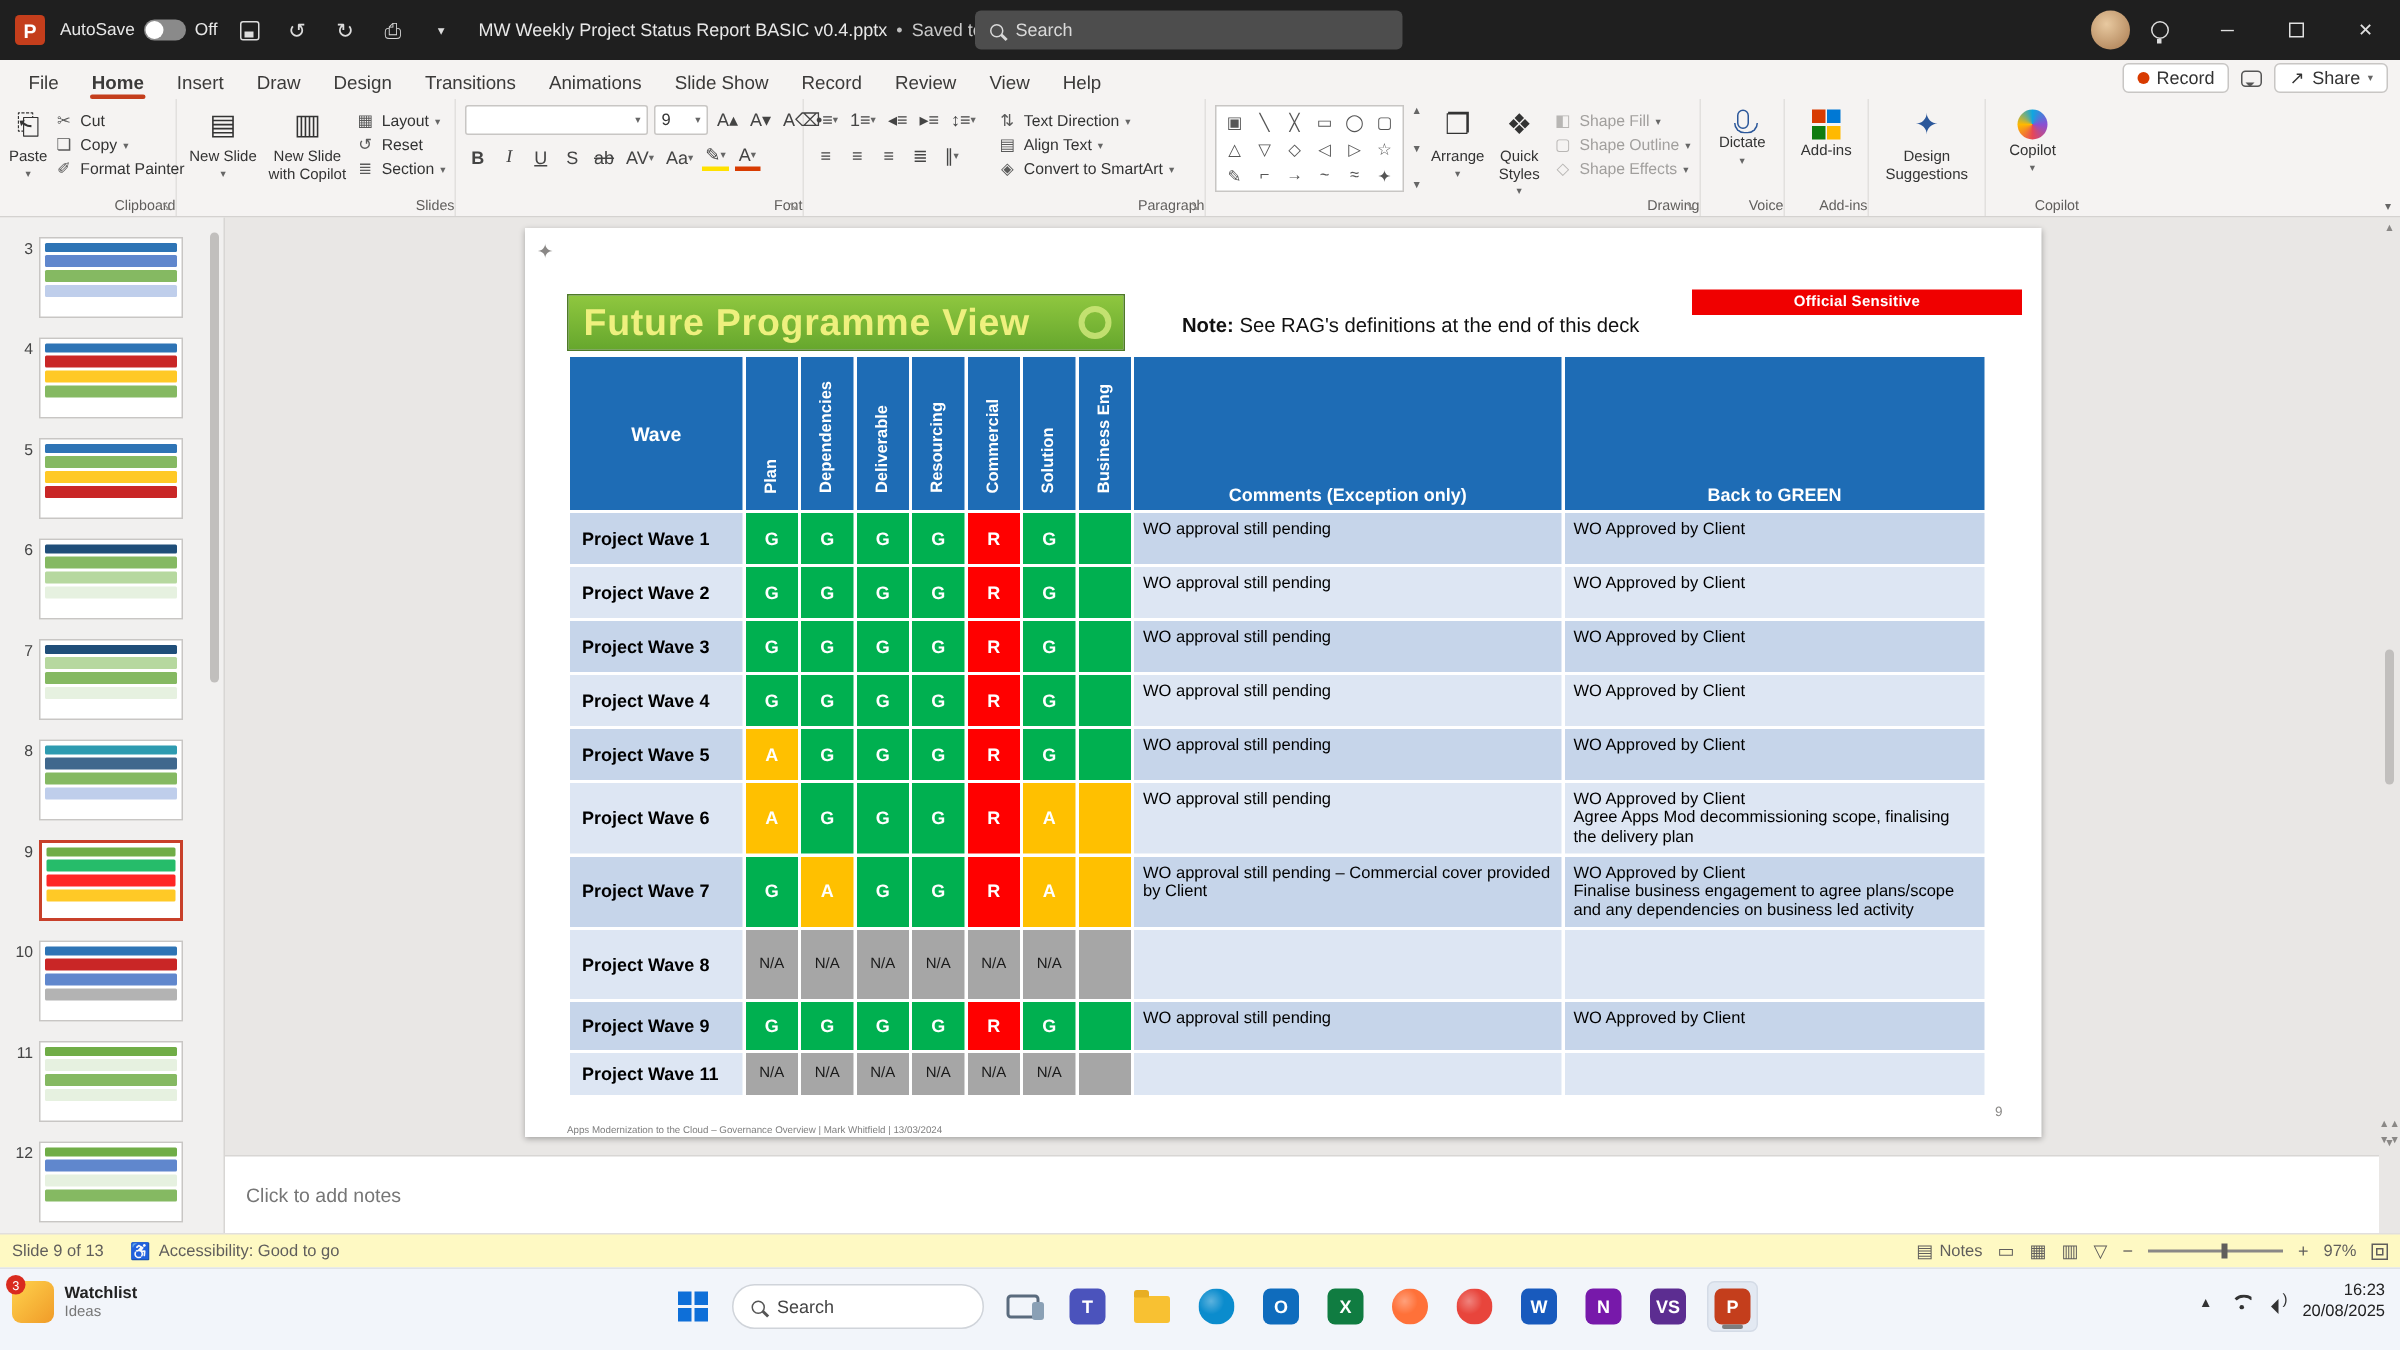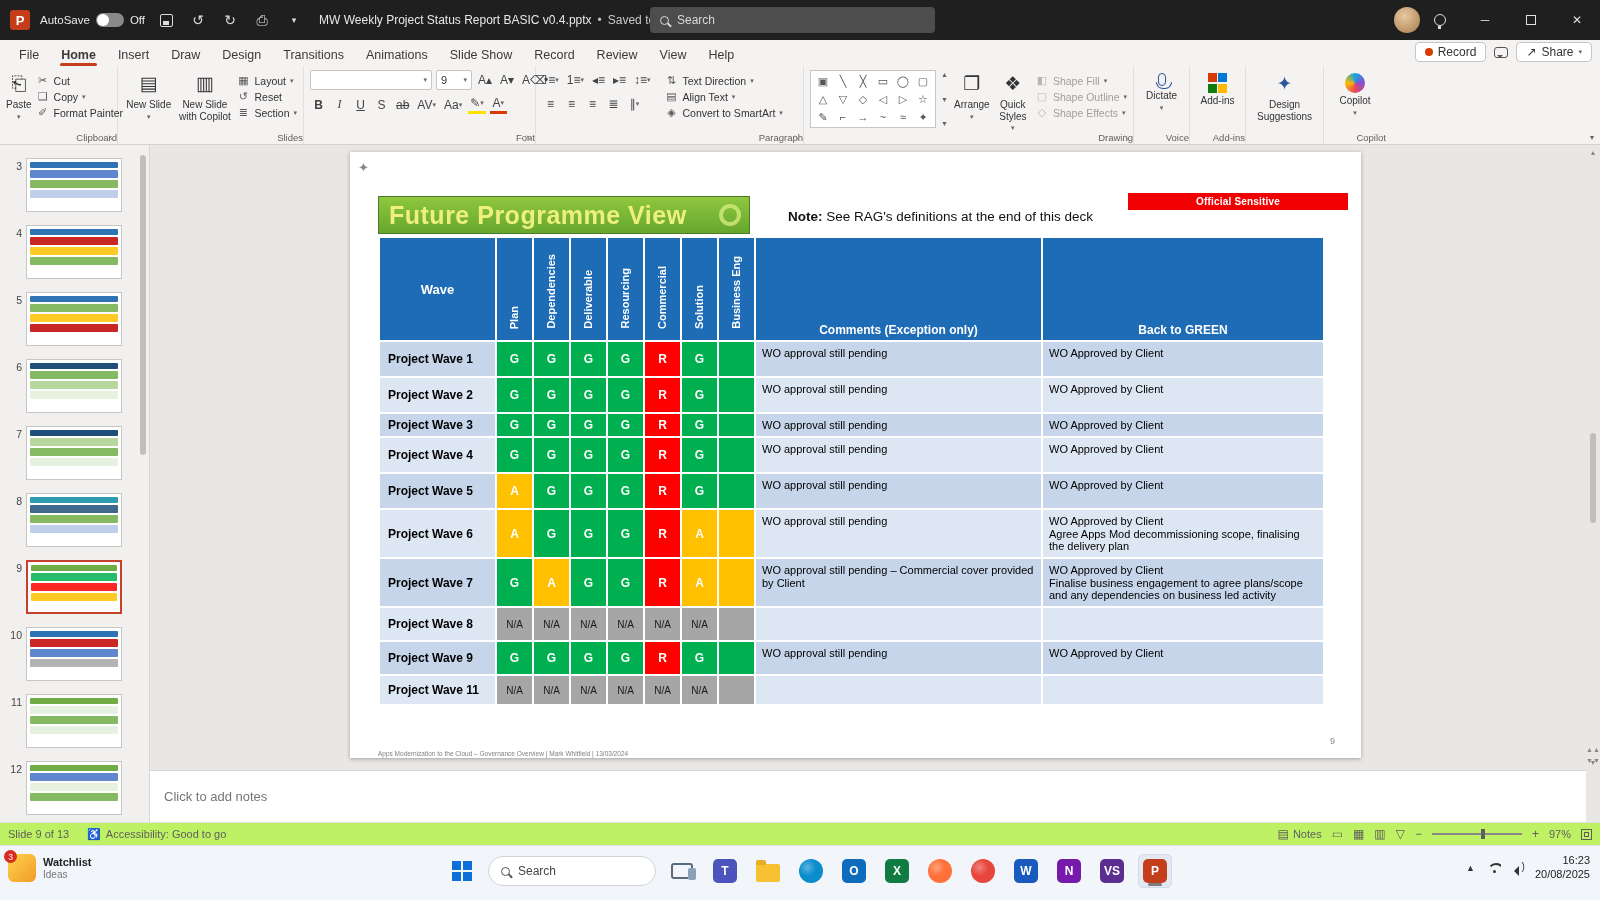--- a/index.html
+++ b/index.html
@@ -104,21 +104,21 @@
   .slide-pagenum{position:absolute;left:980px;top:584px;font-size:9px;color:#8a8886;}
 
   
   .notes{position:absolute;left:150px;right:14px;bottom:0;height:52px;background:#fff;border-top:1px solid #d8d6d4;display:flex;align-items:center;padding-left:14px;color:#767676;font-size:13px;}
   .vscroll{position:absolute;right:1px;top:4px;bottom:56px;width:12px;}
   .vscroll .arr{position:absolute;left:0;width:12px;font-size:7px;color:#8a8886;text-align:center;}
   .vscroll .thumbv{position:absolute;left:3px;top:46%;width:6px;height:90px;background:#c1bfbd;border-radius:3px;}
   .navbtns{position:absolute;right:0px;bottom:58px;width:14px;display:flex;flex-direction:column;gap:4px;align-items:center;font-size:7px;color:#8a8886;}
 
   
-  .statusbar{position:absolute;left:0;right:0;bottom:55px;height:23px;background:#bef264;border-top:1px solid #e1dfdd;display:flex;align-items:center;font-size:11px;color:#605e5c;padding:0 8px;}
+  .statusbar{position:absolute;left:0;right:0;bottom:55px;height:23px;background:#fef9c3;border-top:1px solid #e1dfdd;display:flex;align-items:center;font-size:11px;color:#605e5c;padding:0 8px;}
   .sb-left{display:flex;align-items:center;gap:18px;}
   .sb-right{margin-left:auto;display:flex;align-items:center;gap:10px;}
   .viewic{font-size:12px;color:#605e5c;}
   .zoomtrack{width:90px;height:2px;background:#8a8886;position:relative;}
   .zoomtrack .zt{position:absolute;left:55%;top:-4px;width:4px;height:10px;background:#605e5c;}
   .fitbox{width:11px;height:11px;border:1.3px solid #605e5c;position:relative;}
   .fitbox::after{content:"";position:absolute;left:2px;top:2px;right:2px;bottom:2px;border:1px solid #605e5c;}
 
   
   .taskbar{position:absolute;left:0;right:0;bottom:0;height:55px;background:#f2f5fa;border-top:1px solid #dfe3e8;}
@@ -599,21 +599,21 @@
                 <td class="rag-s" style="background: rgb(0, 176, 80);">G</td>
                 <td class="rag-s" style="background: rgb(0, 176, 80);">G</td>
                 <td class="rag-s" style="background: rgb(0, 176, 80);">G</td>
                 <td class="rag-s" style="background: rgb(0, 176, 80);">G</td>
                 <td class="rag-s" style="background: rgb(255, 0, 0);">R</td>
                 <td class="rag-s" style="background: rgb(0, 176, 80);">G</td>
                 <td class="rag-s" style="background: rgb(0, 176, 80);"></td>
                 <td class="txt rowbg">WO approval still pending</td>
                 <td class="txt rowbg">WO Approved by Client</td>
               </tr>
-              <tr style="height: 24px;">
+              <tr style="height: 36px;">
                 <td class="wavec rowbg">Project Wave 3</td>
                 <td class="rag-s" style="background: rgb(0, 176, 80);">G</td>
                 <td class="rag-s" style="background: rgb(0, 176, 80);">G</td>
                 <td class="rag-s" style="background: rgb(0, 176, 80);">G</td>
                 <td class="rag-s" style="background: rgb(0, 176, 80);">G</td>
                 <td class="rag-s" style="background: rgb(255, 0, 0);">R</td>
                 <td class="rag-s" style="background: rgb(0, 176, 80);">G</td>
                 <td class="rag-s" style="background: rgb(0, 176, 80);"></td>
                 <td class="txt rowbg">WO approval still pending</td>
                 <td class="txt rowbg">WO Approved by Client</td>
@@ -661,21 +661,21 @@
                 <td class="rag-s" style="background: rgb(255, 192, 0);">A</td>
                 <td class="rag-s" style="background: rgb(0, 176, 80);">G</td>
                 <td class="rag-s" style="background: rgb(0, 176, 80);">G</td>
                 <td class="rag-s" style="background: rgb(255, 0, 0);">R</td>
                 <td class="rag-s" style="background: rgb(255, 192, 0);">A</td>
                 <td class="rag-s" style="background: rgb(255, 192, 0);"></td>
                 <td class="txt rowbg">WO approval still pending – Commercial cover provided by Client</td>
                 <td class="txt rowbg">WO Approved by Client
 Finalise business engagement to agree plans/scope and any dependencies on business led activity</td>
               </tr>
-              <tr style="height: 34px;">
+              <tr style="height: 48px;">
                 <td class="wavec rowbg">Project Wave 8</td>
                 <td class="rag-s na" style="background: rgb(166, 166, 166);">N/A</td>
                 <td class="rag-s na" style="background: rgb(166, 166, 166);">N/A</td>
                 <td class="rag-s na" style="background: rgb(166, 166, 166);">N/A</td>
                 <td class="rag-s na" style="background: rgb(166, 166, 166);">N/A</td>
                 <td class="rag-s na" style="background: rgb(166, 166, 166);">N/A</td>
                 <td class="rag-s na" style="background: rgb(166, 166, 166);">N/A</td>
                 <td class="rag-s" style="background: rgb(166, 166, 166);"></td>
                 <td class="txt rowbg"></td>
                 <td class="txt rowbg"></td>

